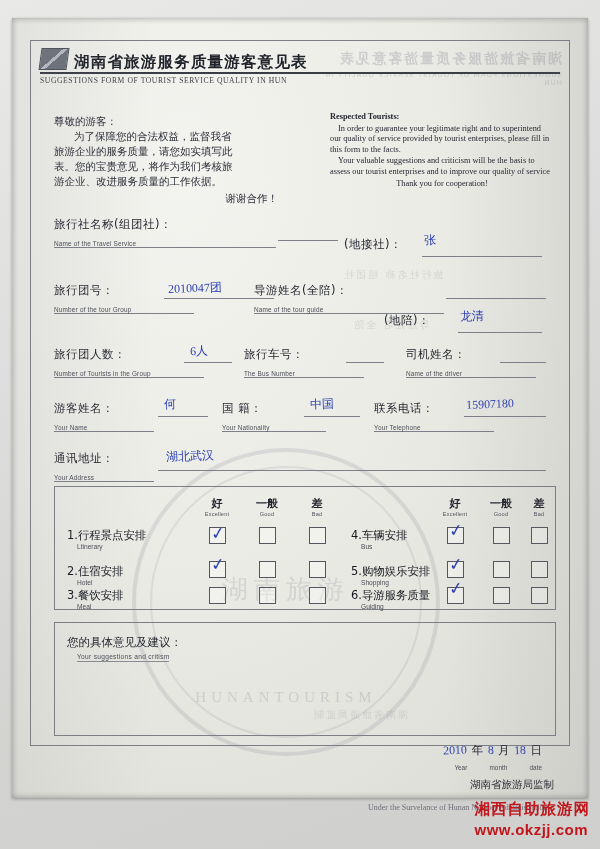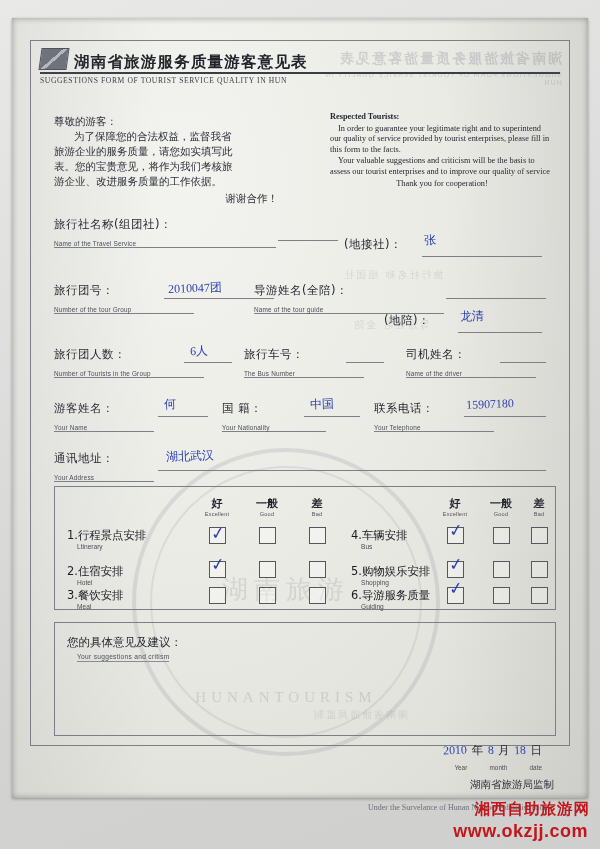--- a/index.html
+++ b/index.html
@@ -173,21 +173,21 @@
   .sitebar{
     position:absolute;left:0;bottom:0;width:600px;height:52px;
   }
   .site-cn{
     position:absolute;right:10px;top:2px;
     font-family:"DejaVu Sans", sans-serif;font-size:15.5px;font-weight:bold;color:#c0161c;
     letter-spacing:1px;
   }
   .site-url{
     position:absolute;right:12px;top:24px;
-    font-family:"Liberation Sans", sans-serif;font-size:18px;font-weight:bold;color:#c0161c;
+    font-family:"Liberation Sans", sans-serif;font-size:15px;font-weight:bold;color:#c0161c;
     letter-spacing:.5px;
   }
   .site-under{
     position:absolute;left:368px;top:6px;
     font-family:"Liberation Serif", serif;font-size:8px;color:#6e7078;
   }
 </style>
 </head>
 <body>
 

